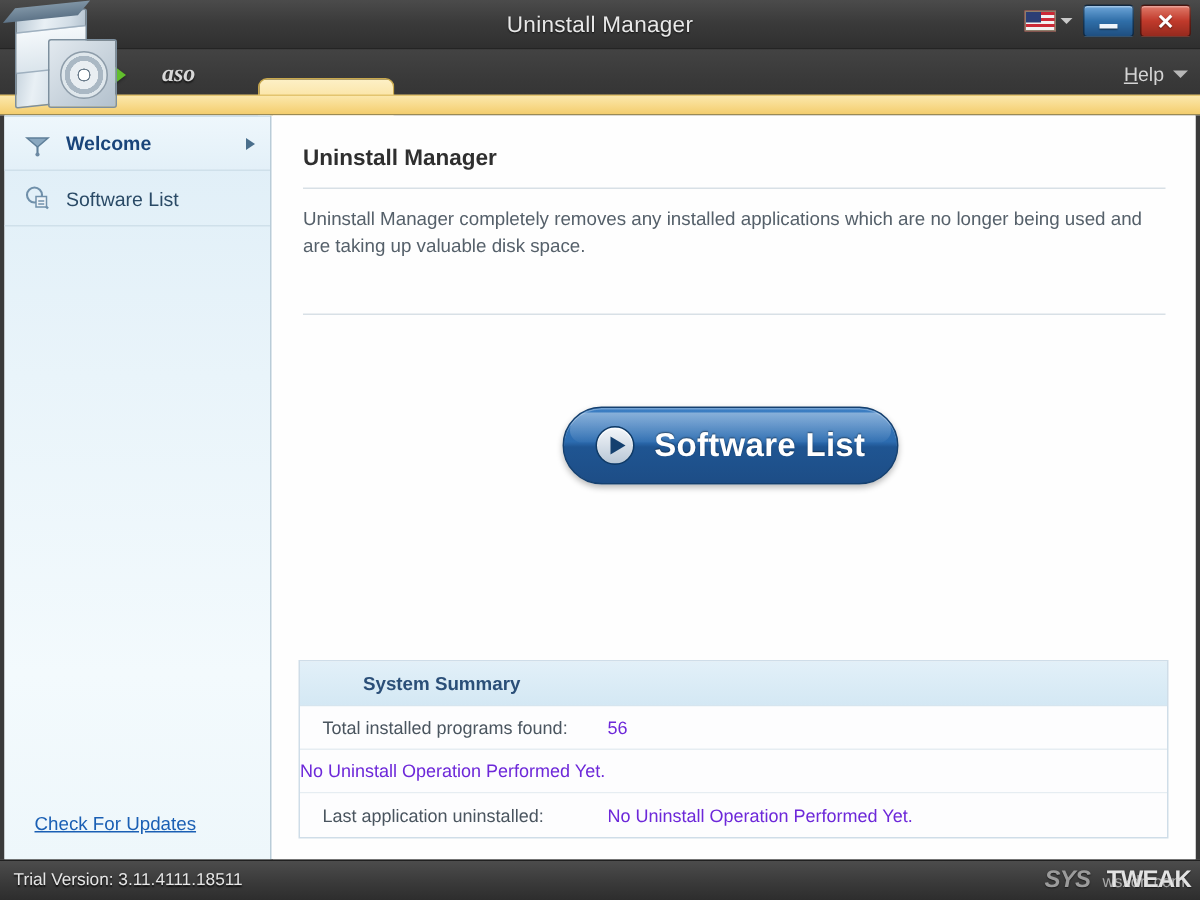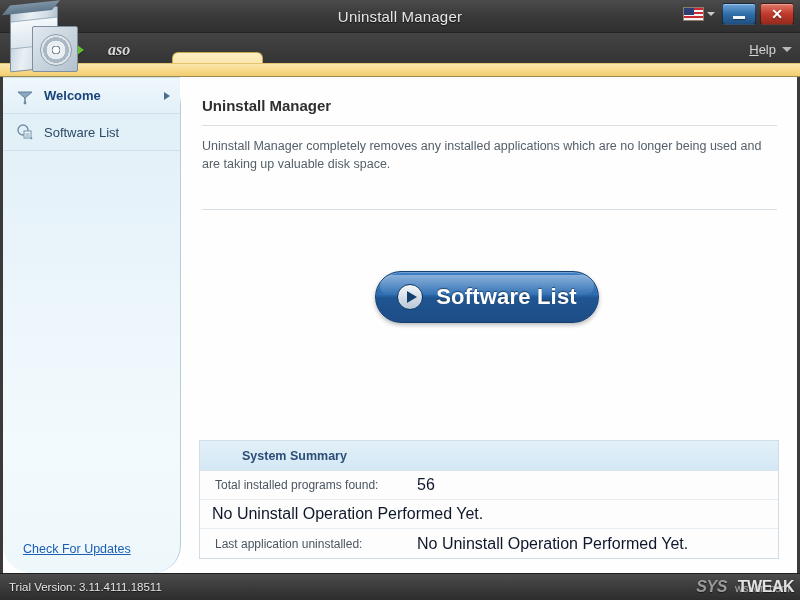--- a/index.html
+++ b/index.html
@@ -214,21 +214,20 @@
     border-left: 3px solid #3a3a3a;
     border-right: 3px solid #3a3a3a;
   }
 
   
   .sidebar {
     position: absolute; left: 0; top: 0;
     width: 178px; height: 496px;
     background: linear-gradient(180deg, #dfeef7 0%, #e9f4fa 35%, #f3fafd 75%, #eef7fb 100%);
     border-right: 1px solid #b9ccd8;
-    border-radius: 28px;
   }
   .nav-item {
     position: relative;
     height: 37px;
     display: flex; align-items: center;
     padding-left: 12px;
     cursor: pointer;
     border-bottom: 1px solid #cfe0ea;
   }
   .nav-item.first { border-top: 1px solid #cfe0ea; }
@@ -364,21 +363,21 @@
     display: flex; align-items: center;
     border-bottom: 1px solid #e6edf2;
     background: #fdfdfe;
   }
   .sum-row:last-child { border-bottom: none; }
   .sum-key {
     width: 205px;
     padding-left: 15px;
     font-size: 12px; color: #4a555f;
   }
-  .sum-val { font-size: 16px; color: #0f172a; margin-left: 12px; }
+  .sum-val { font-size: 12px; color: #6d28d9; }
 
   
   .statusbar {
     position: absolute; left: 0; bottom: 0;
     width: 800px; height: 27px;
     background: linear-gradient(180deg, #4c4c4c 0%, #3a3a3a 55%, #2d2d2d 100%);
     border-top: 1px solid #202020;
   }
   .status-text {
     position: absolute; left: 9px; top: 0;

